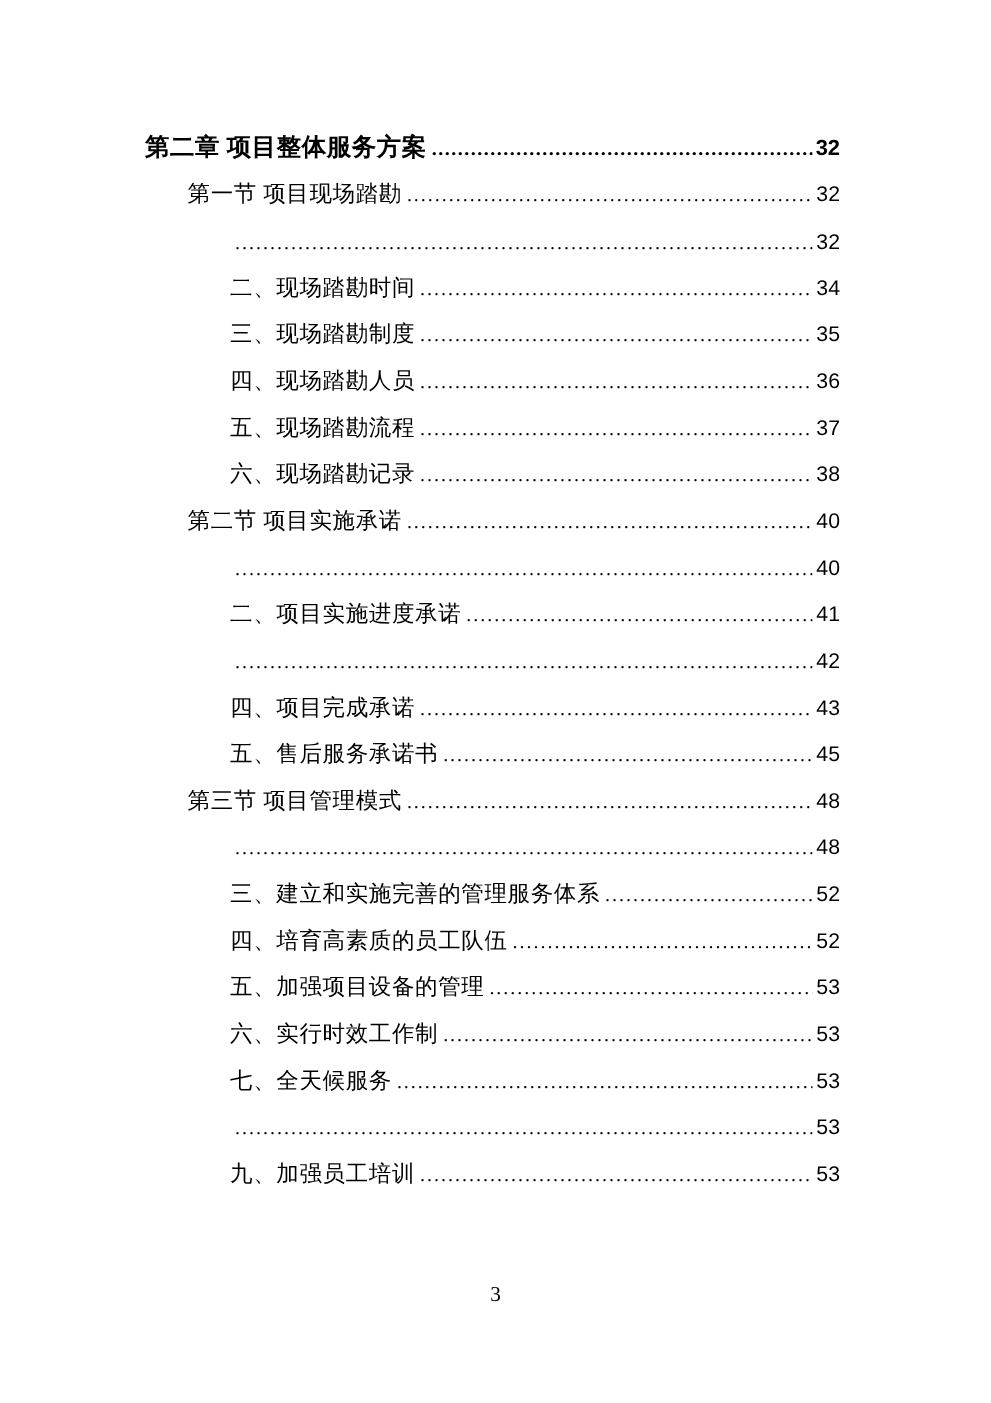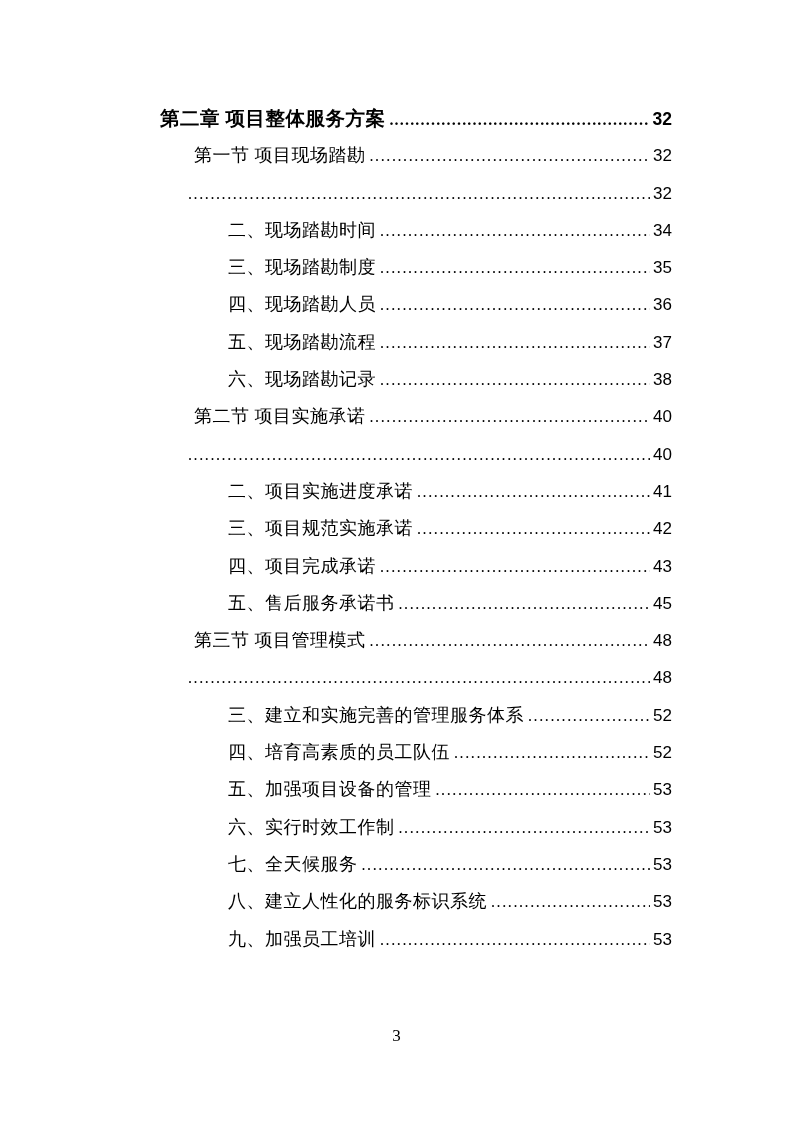--- a/index.html
+++ b/index.html
@@ -33,21 +33,20 @@
   }
   .toc-row.lvl-chapter {
     font-weight: 700;
     font-size: 19.5px;
   }
   .toc-row.lvl-section { padding-left: 34px; }
   .toc-row.lvl-item    { padding-left: 68px; }
   .toc-title {
     white-space: nowrap;
     letter-spacing: 0.5px;
-    margin-left: 44px;
   }
   .toc-dots {
     flex: 1 1 auto;
     overflow: hidden;
     white-space: nowrap;
     margin: 0 3px 0 4px;
     min-width: 20px;
   }
   .toc-dots::after {
     content: "..............................................................................................................................................................................................................";
@@ -139,21 +138,20 @@
     <span class="toc-page">40</span>
   </div>
 
   <div class="toc-row lvl-item">
     <span class="toc-title">二、项目实施进度承诺</span>
     <span class="toc-dots"></span>
     <span class="toc-page">41</span>
   </div>
 
   <div class="toc-row lvl-item">
-    <span class="toc-title">三、项目规范实施承诺</span>
     <span class="toc-dots"></span>
     <span class="toc-page">42</span>
   </div>
 
   <div class="toc-row lvl-item">
     <span class="toc-title">四、项目完成承诺</span>
     <span class="toc-dots"></span>
     <span class="toc-page">43</span>
   </div>
 
@@ -199,21 +197,20 @@
     <span class="toc-page">53</span>
   </div>
 
   <div class="toc-row lvl-item">
     <span class="toc-title">七、全天候服务</span>
     <span class="toc-dots"></span>
     <span class="toc-page">53</span>
   </div>
 
   <div class="toc-row lvl-item">
-    <span class="toc-title">八、建立人性化的服务标识系统</span>
     <span class="toc-dots"></span>
     <span class="toc-page">53</span>
   </div>
 
   <div class="toc-row lvl-item">
     <span class="toc-title">九、加强员工培训</span>
     <span class="toc-dots"></span>
     <span class="toc-page">53</span>
   </div>
 </div>

